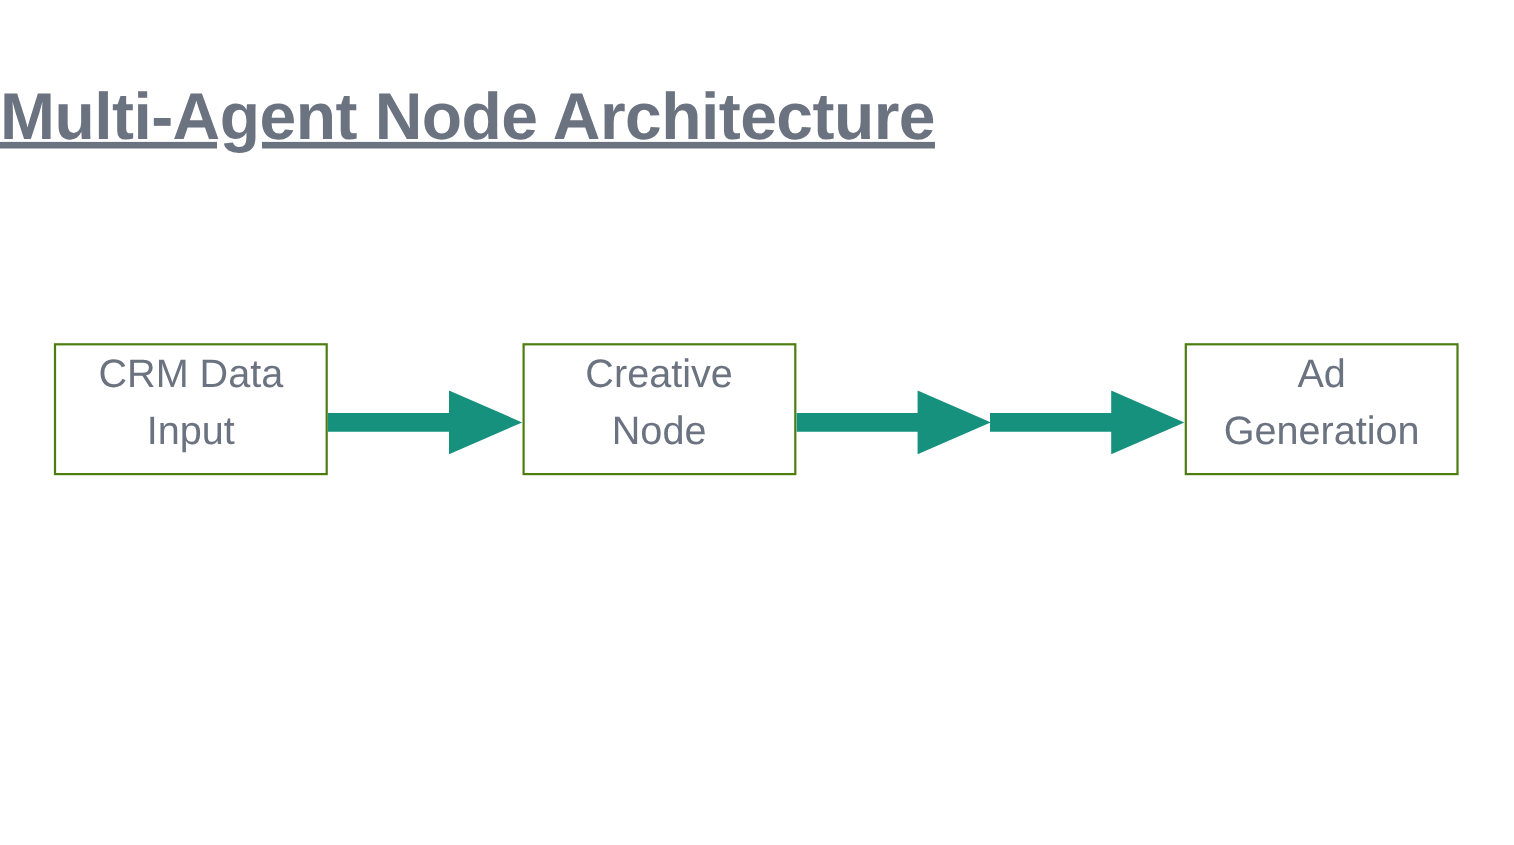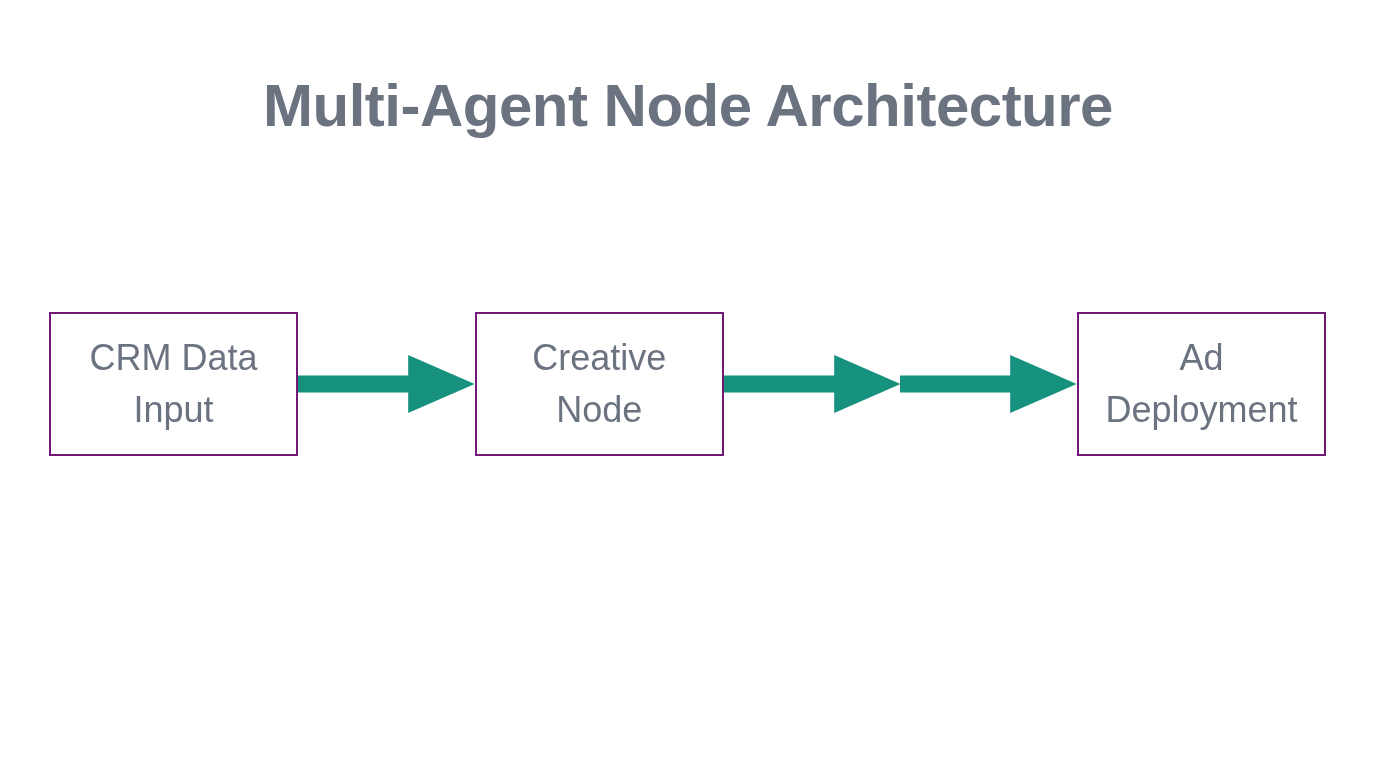--- a/index.html
+++ b/index.html
@@ -13,46 +13,46 @@
     height: 768px;
     background: #ffffff;
     overflow: hidden;
     font-family: "Liberation Sans", "DejaVu Sans", sans-serif;
   }
   .title {
     position: absolute;
     top: 74px;
     left: 0;
     width: 100%;
-    text-align: center;
+    text-align: left;
     font-size: 60px;
     font-weight: 700;
     letter-spacing: -0.5px;
     color: #6b7280;
     line-height: 1.05;
     white-space: nowrap;
+    text-decoration: underline;
   }
   .flow-row {
     position: absolute;
     left: 49px;
     top: 312px;
     width: 1277px;
     height: 144px;
     display: flex;
     align-items: stretch;
   }
   .node-box {
     flex: 0 0 249px;
     width: 249px;
-    height: 144px;
+    height: 120px;
     box-sizing: border-box;
     background: #ffffff;
-    border: 2px solid #701a75;
+    border: 2px solid #4d7c0f;
     display: flex;
-    align-items: center;
     justify-content: center;
     text-align: center;
   }
   .node-label {
     font-size: 36px;
     line-height: 52px;
     color: #6b7280;
     white-space: pre-line;
   }
   .arrow-cell {
@@ -100,17 +100,17 @@
 
 
     <div class="arrow-cell">
       <svg viewBox="0 0 93 58" preserveAspectRatio="none" aria-hidden="true">
         <polygon points="0,20.5 58,20.5 58,0 93,29 58,58 58,37.5 0,37.5" fill="#16917E"></polygon>
       </svg>
     </div>
 
     <div class="node-box">
       <div class="node-label">Ad
-Deployment</div>
+Generation</div>
     </div>
 
   </div>
 </div>
 
 </body></html>

